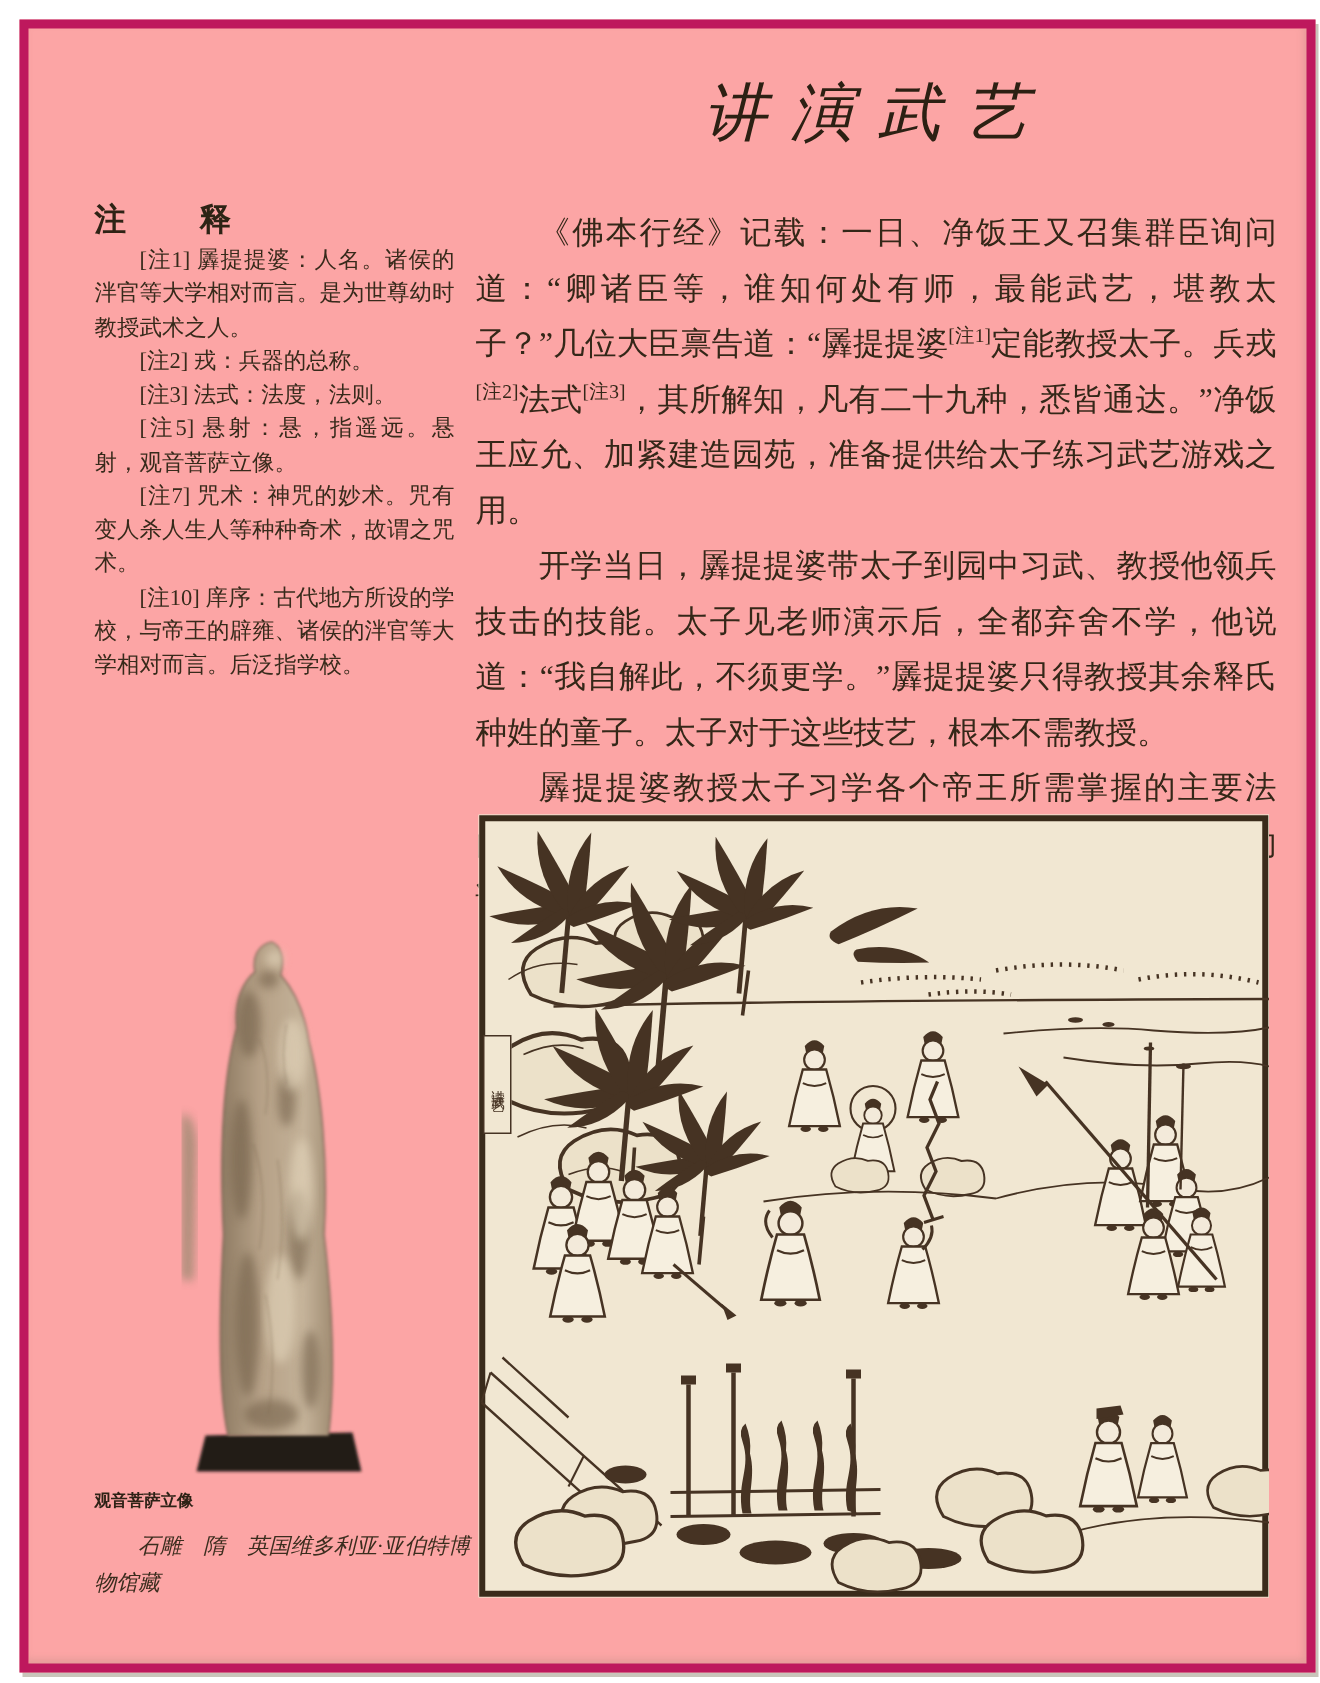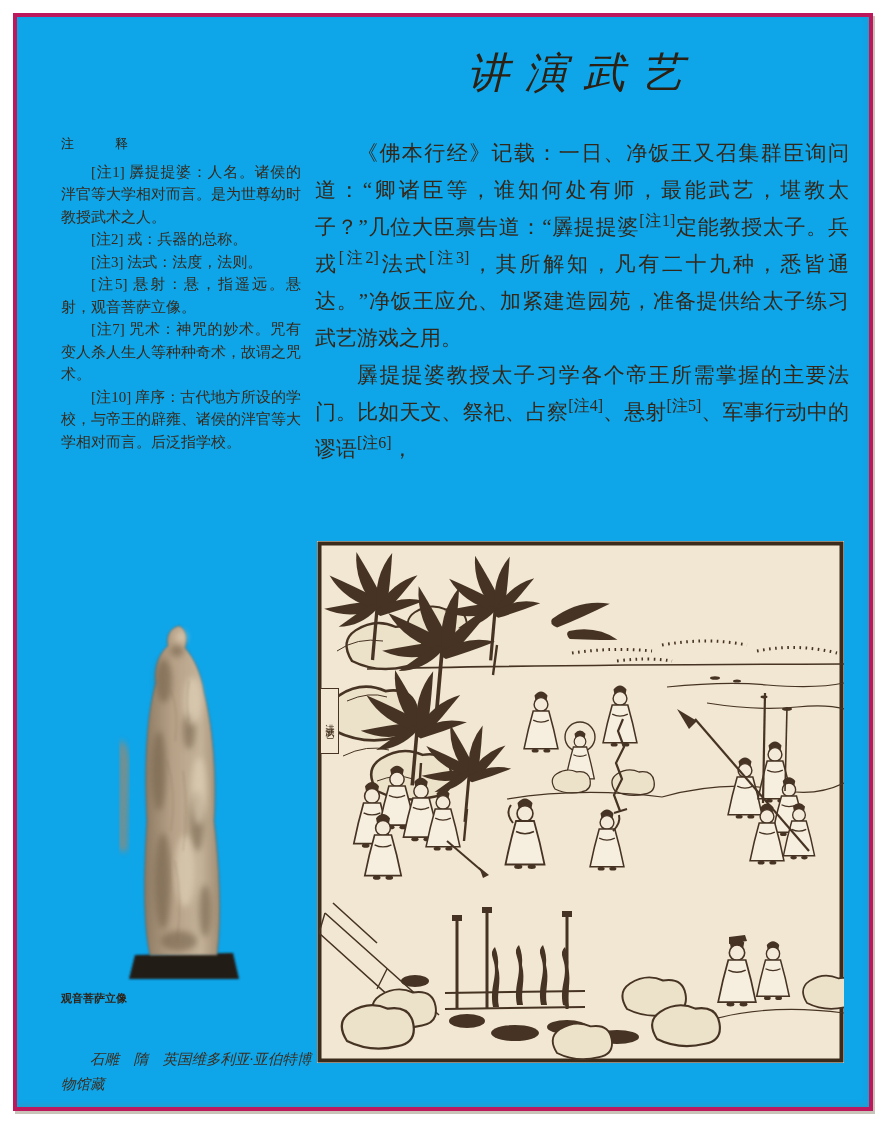--- a/index.html
+++ b/index.html
@@ -3,53 +3,53 @@
 <meta charset="utf-8">
 <style>
   html,body{margin:0;padding:0;}
   body{
     width:880px;height:1122px;position:relative;background:#ffffff;
     font-family:"Liberation Serif","DejaVu Serif",serif;
     overflow:hidden;
   }
   .sheet{
     position:absolute;left:13px;top:13px;width:852px;height:1090px;
-    background:#0ea5e9;border:4px solid #be185d;
+    background:#fca5a5;border:6px solid #be185d;
     box-shadow:2px 3px 0 #c9c4ba, inset -2px -3px 5px rgba(125,115,98,.18);
   }
   .title{
     position:absolute;left:300px;top:28px;width:532px;text-align:center;
     font-size:42px;font-style:italic;font-weight:500;letter-spacing:16px;
     color:#2c2013;white-space:nowrap;
   }
   
   .notes{
     position:absolute;left:44px;top:116px;width:240px;
     font-size:15px;line-height:22.5px;color:#372a1b;text-align:justify;
   }
   .notes-heading{
-    font-weight:normal;font-size:13px;letter-spacing:14px;margin:0 0 5px 0;color:#2e2315;
+    font-weight:bold;font-size:21px;letter-spacing:14px;margin:0 0 5px 0;color:#2e2315;
   }
   .note{margin:0;text-indent:2em;}
   
   .statue{position:absolute;left:102px;top:604px;width:136px;height:362px;}
   .cap-title{
     position:absolute;left:44px;top:974px;font-size:11px;font-weight:bold;color:#2e2216;
   }
   .cap-credit{
     position:absolute;left:44px;top:1000px;width:256px;
-    font-size:14.5px;line-height:25px;text-indent:2em;font-style:italic;color:#3b2d1e;margin-top:30px;
+    font-size:14.5px;line-height:25px;text-indent:2em;font-style:italic;color:#3b2d1e;
   }
   
   .main{
     position:absolute;left:298px;top:118px;width:534px;
     font-size:21px;line-height:37px;color:#342718;text-align:justify;
   }
   .para{margin:0;text-indent:2em;}
-  sup.noteref{font-size:16px;line-height:0;color:#342718;letter-spacing:0;}
+  sup.noteref{font-size:13px;line-height:0;color:#342718;letter-spacing:0;}
   
   .illus{
     position:absolute;left:300px;top:524px;width:527px;height:522px;background:#f1e7d2;
   }
   .illus svg{display:block;}
   .illus-label{
     position:absolute;left:3px;top:147px;width:17px;height:64px;
     writing-mode:vertical-rl;text-orientation:upright;
     font-size:9px;line-height:17px;letter-spacing:2px;text-align:center;
     color:#463323;background:#f1e7d2;border:1px solid #463323;
@@ -125,20 +125,21 @@
       <path d="M0,120 Q8,118 10,140 L8,230 Q2,232 0,228 Z" fill="#9a886f" opacity="0.8" filter="url(#soft3)"></path>
     </svg>
   </div>
 
   <div class="cap-title">观音菩萨立像</div>
   <div class="cap-credit">石雕　隋　英国维多利亚·亚伯特博物馆藏</div>
 
   <div class="main">
     <div>
         <p class="para">《佛本行经》记载：一日、净饭王又召集群臣询问道：“卿诸臣等，谁知何处有师，最能武艺，堪教太子？”几位大臣禀告道：“羼提提婆<sup class="noteref">[注1]</sup>定能教授太子。兵戎<sup class="noteref">[注2]</sup>法式<sup class="noteref">[注3]</sup>，其所解知，凡有二十九种，悉皆通达。”净饭王应允、加紧建造园苑，准备提供给太子练习武艺游戏之用。</p>
+        <p class="para">开学当日，羼提提婆带太子到园中习武、教授他领兵技击的技能。太子见老师演示后，全都弃舍不学，他说道：“我自解此，不须更学。”羼提提婆只得教授其余释氏种姓的童子。太子对于这些技艺，根本不需教授。</p>
         <p class="para">羼提提婆教授太子习学各个帝王所需掌握的主要法门。比如天文、祭祀、占察<sup class="noteref">[注4]</sup>、悬射<sup class="noteref">[注5]</sup>、军事行动中的谬语<sup class="noteref">[注6]</sup>，</p>
       </div>
   </div>
 
   <div class="illus">
     <svg width="527" height="522" viewBox="0 0 527 522">
       <defs>
         <path id="leaf" d="M0,0 Q16,-12 34,-9 Q18,-1 3,5 Q-2,3 0,0 Z"></path>
         <g id="palm">
           <path class="lin" d="M0,0 L-3,34" stroke-width="2.2"></path>

